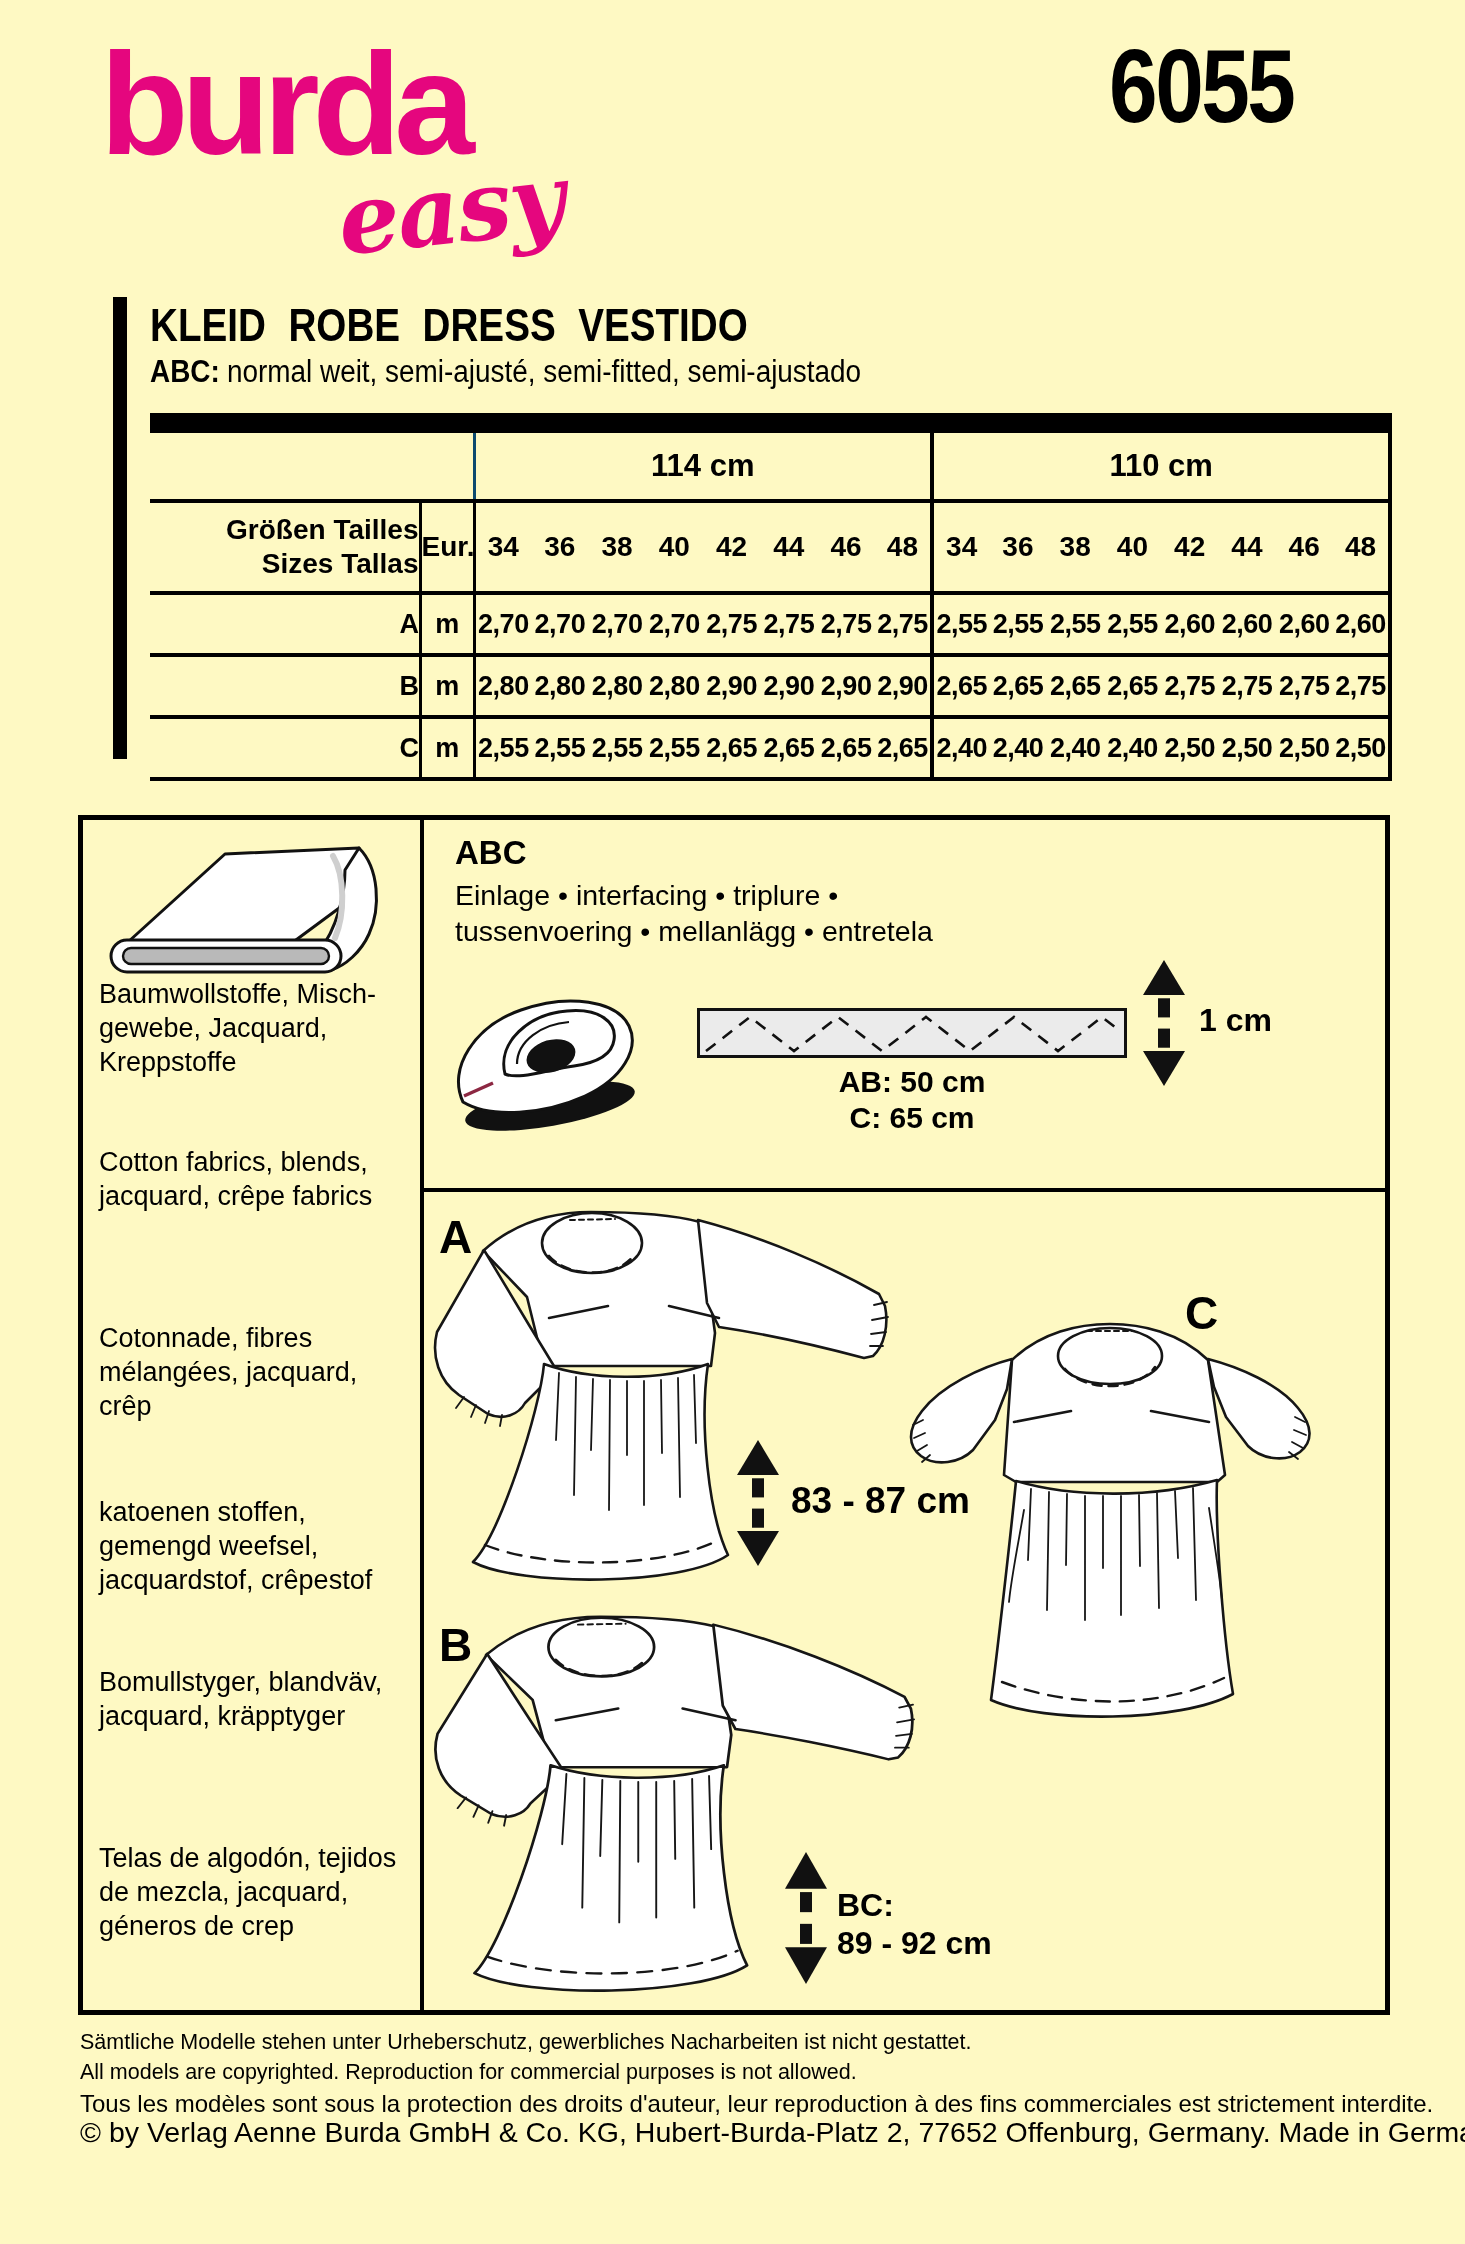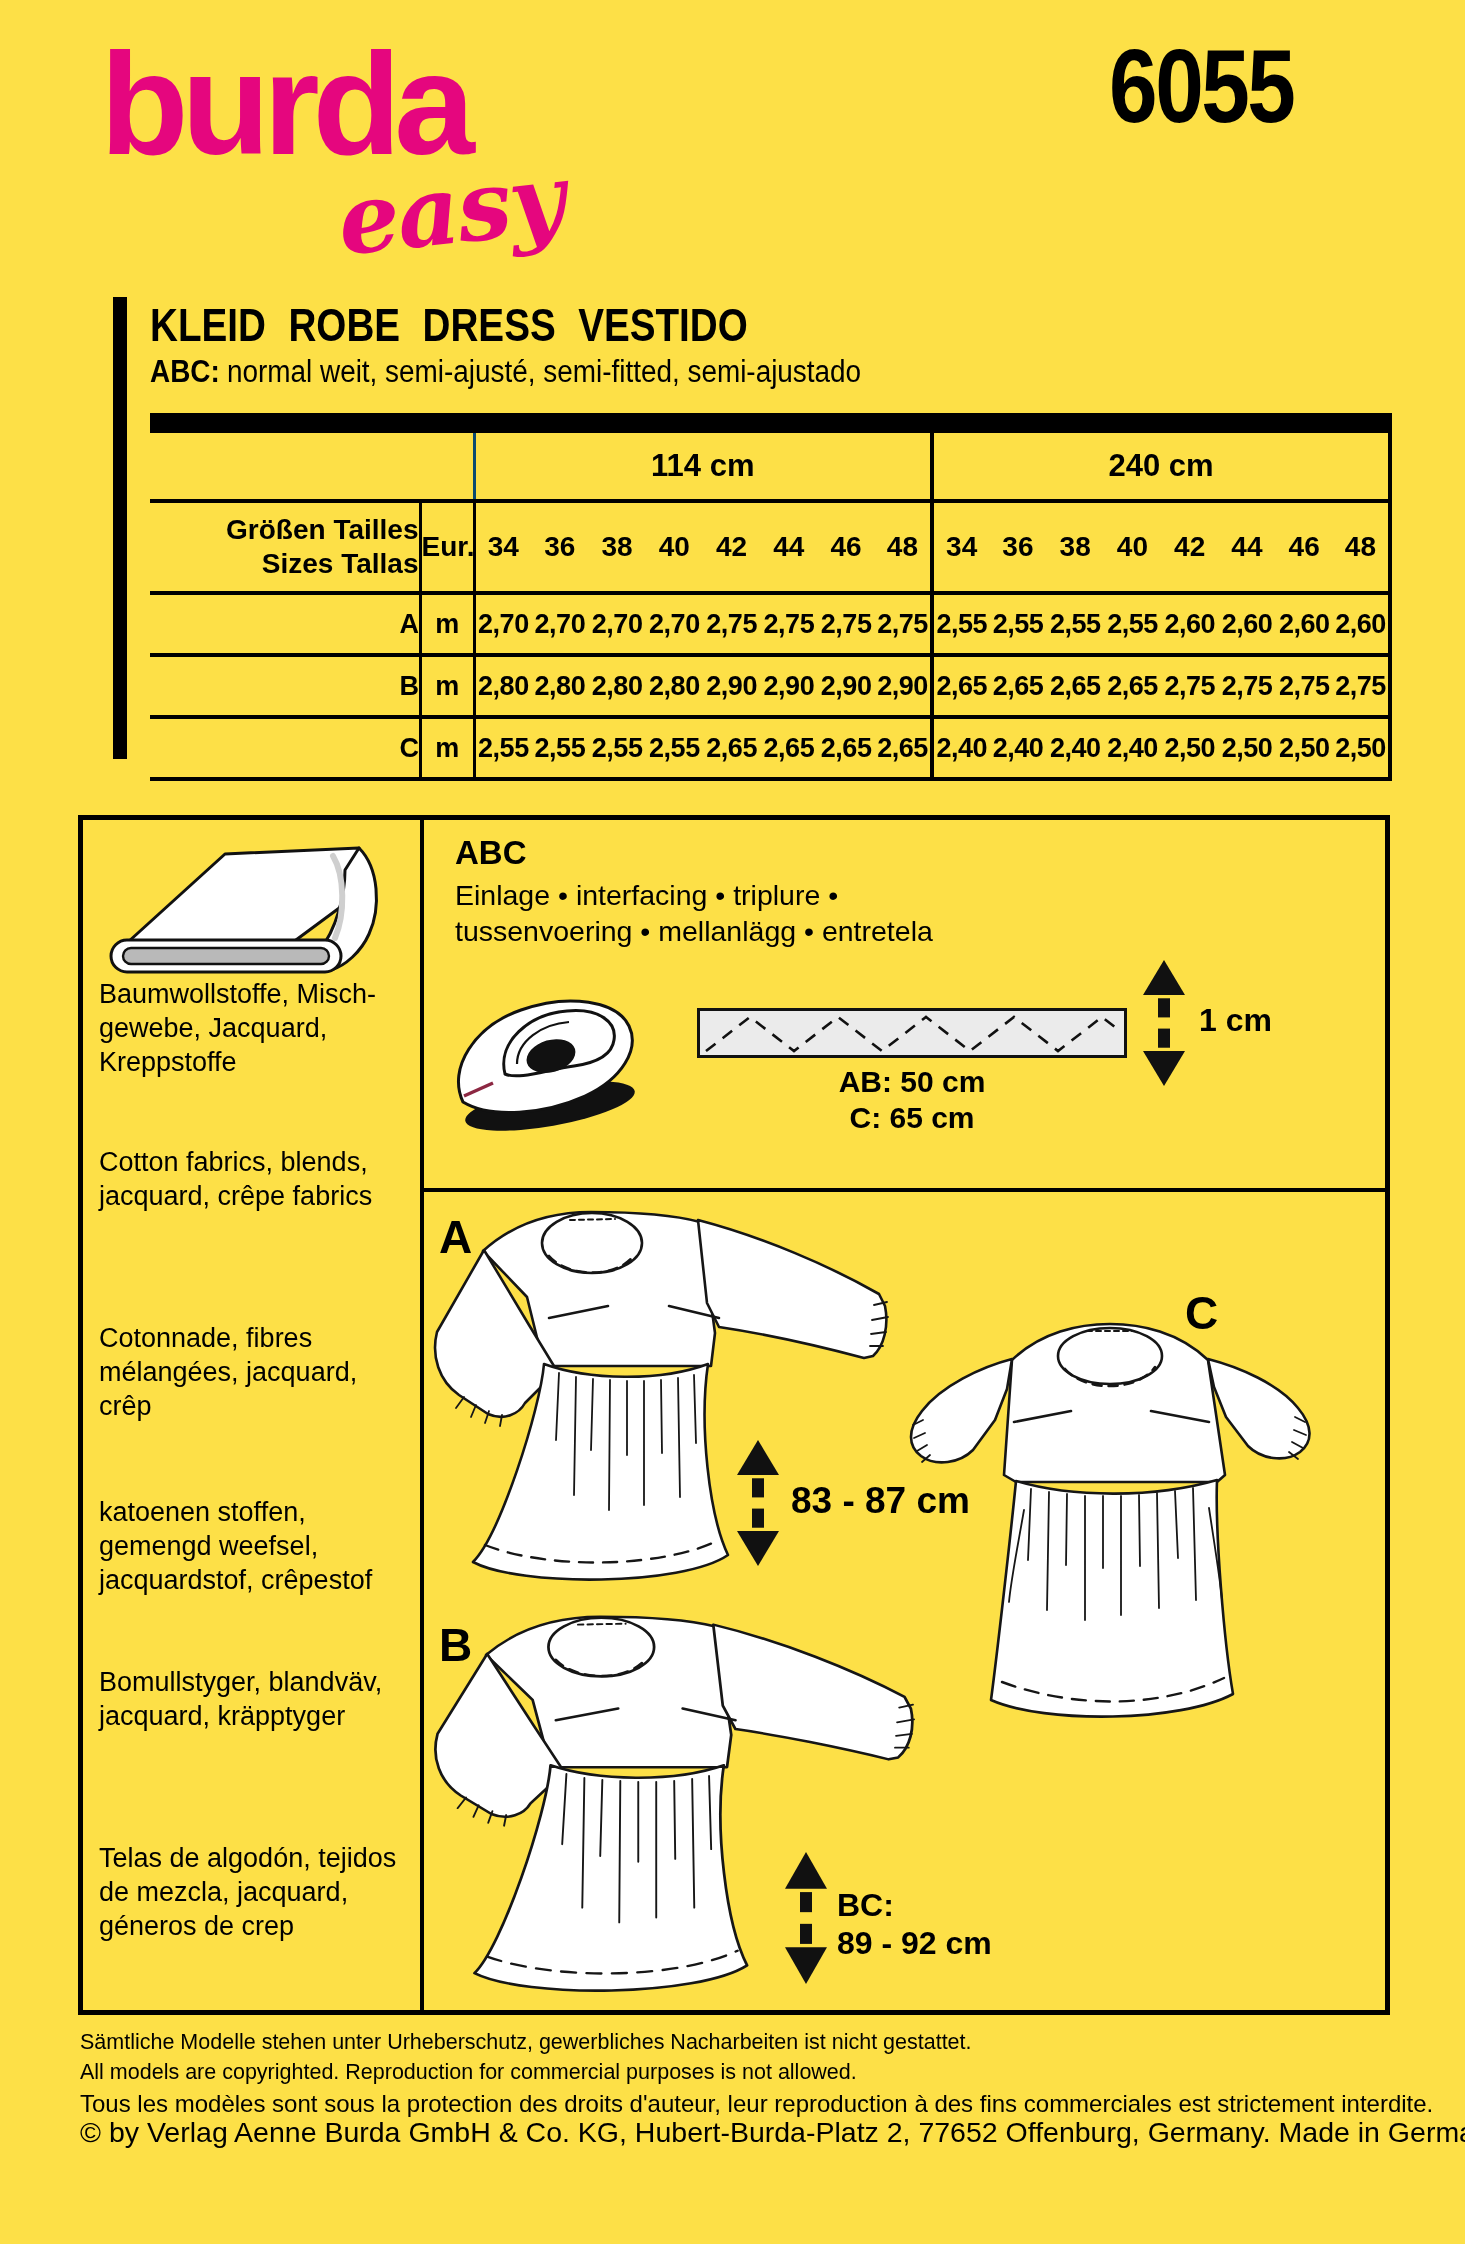--- a/index.html
+++ b/index.html
@@ -1,16 +1,16 @@
 <!DOCTYPE html>
 <html><head>
 <meta charset="utf-8">
 <style>
   html,body{margin:0;padding:0;background:#fff;}
-  .page{position:relative;width:1465px;height:2244px;background:#fde047;overflow:hidden;
+  .page{position:relative;width:1465px;height:2244px;background:#fef9c3;overflow:hidden;
         font-family:"Liberation Sans",sans-serif;color:#000;}
 
   
   .logo-burda{position:absolute;left:100px;top:32px;font-size:145px;font-weight:bold;
               letter-spacing:-7px;line-height:1;color:#e5067e;}
   .logo-easy{position:absolute;left:338px;top:162px;font-size:96px;font-weight:bold;
              font-style:italic;font-family:"DejaVu Serif",serif;line-height:1;
              color:#e5067e;transform:rotate(-6deg);letter-spacing:-2px;}
   .pattern-number{position:absolute;right:172px;top:34px;font-size:104px;font-weight:bold;
                   line-height:1;letter-spacing:-3px;transform:scaleX(.84);transform-origin:right top;}
@@ -94,21 +94,21 @@
   <table class="size-table">
     <colgroup>
       <col style="width:270px">
         <col style="width:54px">
       <col span="16" style="width:57.25px">
     </colgroup>
     <tbody>
         <tr class="r1">
       <td colspan="2"></td>
       <td colspan="8" class="c-114">114 cm</td>
-      <td colspan="8" class="c-140 c-end">240 cm</td>
+      <td colspan="8" class="c-140 c-end">110 cm</td>
     </tr>
     <tr class="r2">
       <td class="lft corner">
         <div>Größen  Tailles</div>
         <div>Sizes  Tallas</div>
       </td>
       <td class="c-eur">Eur.</td>
       <td>34</td>
       <td>36</td>
       <td>38</td>

